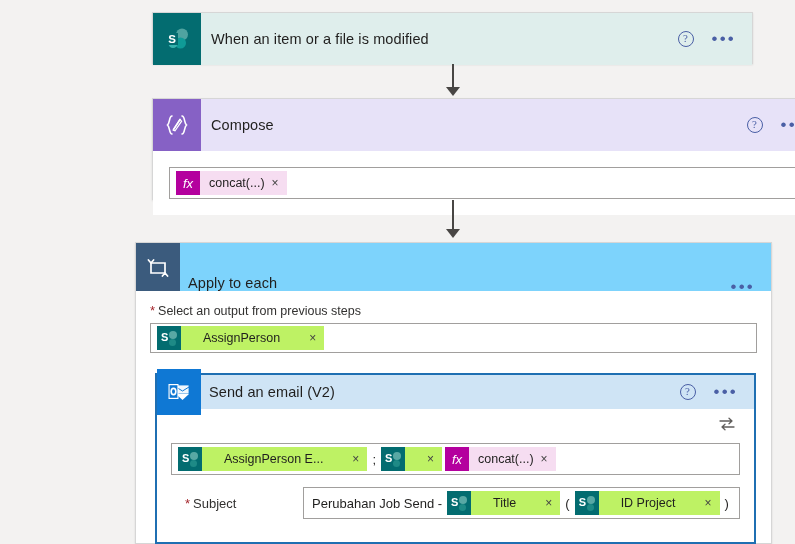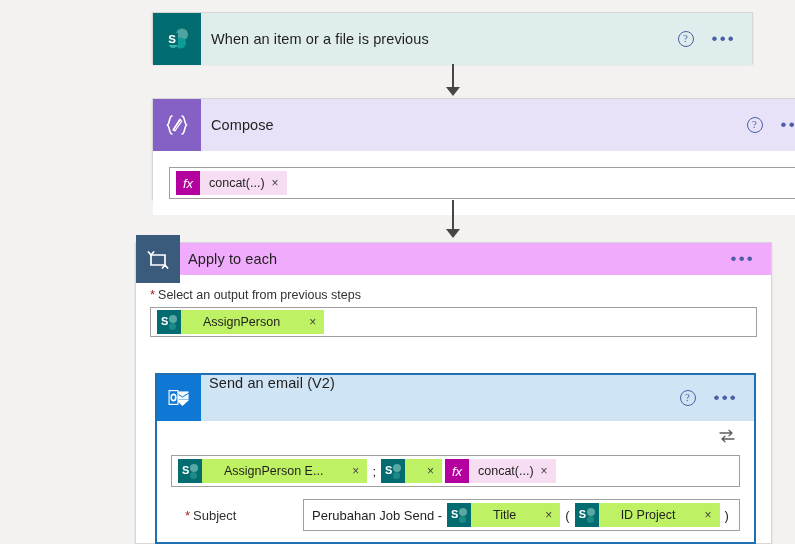--- a/index.html
+++ b/index.html
@@ -190,23 +190,23 @@
     left: 135px;
     top: 242px;
     width: 637px;
     height: 302px;
     background: #ffffff;
     border: 1px solid #d6d6d6;
     box-shadow: 0 1px 2px rgba(0,0,0,0.10);
   }
   #loop-header {
     display: flex;
-    align-items: center;
-    height: 32px;
-    background: #f0abfc;
+    align-items: flex-end;
+    height: 48px;
+    background: #7dd3fc;
   }
   #loop-header .card-icon { background:#3b5b7d; width:44px; height:48px; flex:0 0 44px; }
   #loop-body { padding: 12px 14px 0 14px; }
   .loop-sub-label {
     font-size: 12.5px;
     color: #323130;
     margin-bottom: 5px;
   }
   #loop-select-box {
     border: 1px solid #a19f9d;
@@ -222,22 +222,22 @@
   #email-card {
     position: absolute;
     left: 155px;
     top: 373px;
     width: 601px;
     height: 171px;
     background:#fff;
     border: 2px solid #1f6fb2;
   }
   #email-header {
-    display:flex; 
-    height: 46px;
+    display:flex; align-items:center;
+    height: 34px;
     background:#cfe4f5;
   }
   #email-header .card-icon { background:#0f78d4; width:44px; height:46px; flex:0 0 44px; }
   #email-body { padding: 8px 14px 0 14px; position: relative; }
   #switch-btn {
     position:absolute;
     right: 14px; top: 2px;
     width: 26px; height: 26px;
     display:flex; align-items:center; justify-content:center;
     cursor:pointer;
@@ -258,21 +258,21 @@
     <div class="card-header">
       <div class="card-icon">
         <svg width="26" height="26" viewBox="0 0 26 26" aria-hidden="true">
           <circle cx="18" cy="8.5" r="6" fill="#4fa3a0"></circle>
           <circle cx="16.5" cy="17" r="5.5" fill="#0f9b97"></circle>
           <circle cx="9" cy="17.5" r="4.5" fill="#36b2ad"></circle>
           <rect x="2" y="7" width="12" height="12" fill="#036c70"></rect>
           <text x="8" y="17" font-family="Liberation Sans, sans-serif" font-size="11.5" font-weight="bold" fill="#ffffff" text-anchor="middle">S</text>
         </svg>
       </div>
-      <div class="card-title">When an item or a file is previous</div>
+      <div class="card-title">When an item or a file is modified</div>
       <div class="hdr-actions">
         <div class="icon-help">?</div>
         <div class="icon-ellipsis">•••</div>
       </div>
     </div>
   </div>
 
   <div class="connector" style="left:452px; top:64px; height:26px;"></div>
   <div class="arrowhead" style="left:446px; top:87px;"></div>
 

